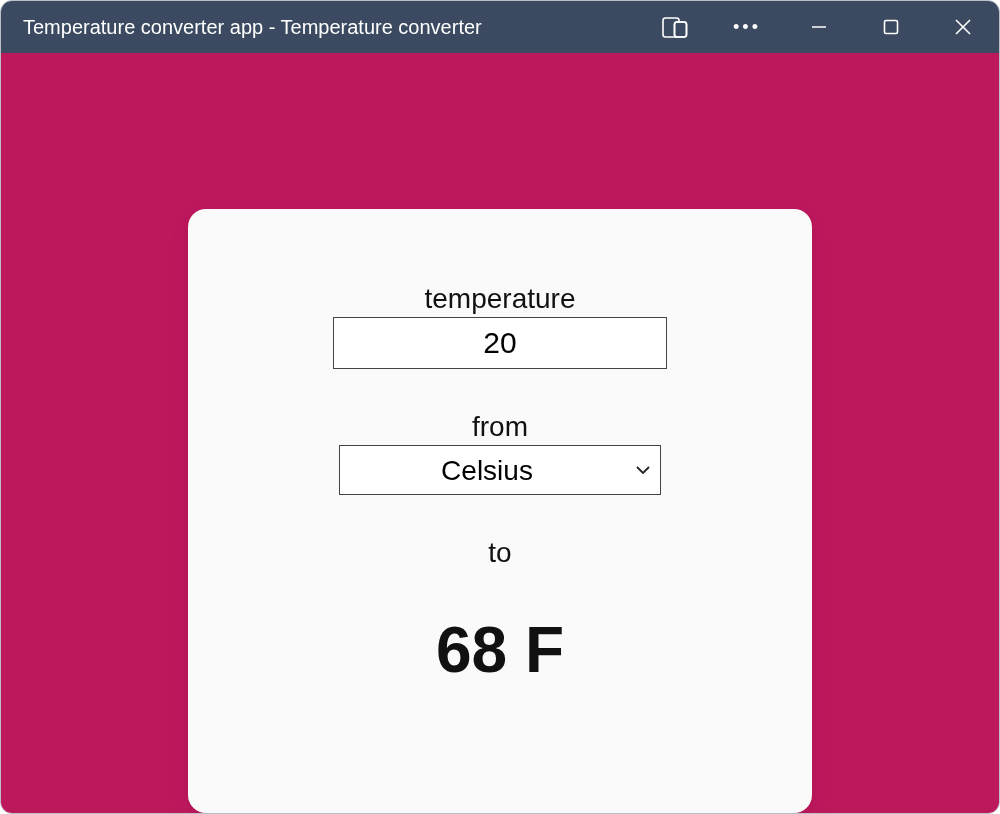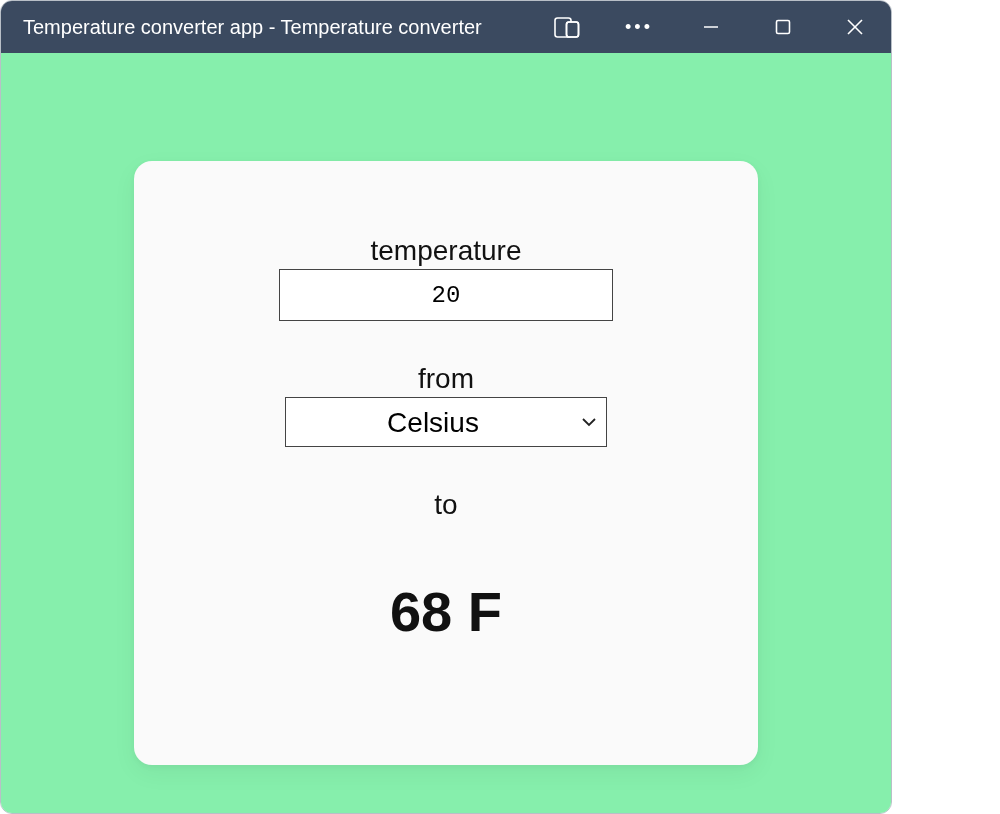--- a/index.html
+++ b/index.html
@@ -3,21 +3,21 @@
 <meta charset="utf-8">
 <style>
   * { box-sizing: border-box; }
   html, body {
     margin: 0; padding: 0;
     width: 1000px; height: 814px;
     font-family: "Segoe UI", Arial, sans-serif;
     background: #ffffff;
   }
   .window {
-    width: 892px; height: 814px;
+    width: 1000px; height: 814px;
     border: 1px solid #b8bfc7;
     border-radius: 12px;
     overflow: hidden;
     display: flex;
     flex-direction: column;
     background: #ffffff;
   }
   .titlebar {
     height: 52px;
     background: #3b4a60;
@@ -44,25 +44,25 @@
     align-items: center;
     justify-content: center;
     color: #ffffff;
     cursor: pointer;
   }
   .titlebar-btn svg { display: block; }
   .dots { letter-spacing: 3px; font-size: 18px; line-height: 1; }
 
   .client-area {
     flex: 1;
-    background: #86efac;
-    display: flex;
-    align-items: flex-start;
+    background: #be185d;
+    display: flex;
+    align-items: flex-end;
     justify-content: center;
-    padding-top: 108px;
+    padding-top: 82px;
   }
 
   .card {
     width: 624px;
     height: 604px;
     background: #fafafa;
     border-radius: 18px;
     box-shadow: 0 2px 6px rgba(0,0,0,0.04), 0 8px 24px rgba(0,0,0,0.05);
     display: flex;
     flex-direction: column;
@@ -79,24 +79,24 @@
   .field-label {
     font-size: 28px;
     color: #111;
     margin-bottom: 2px;
   }
   .text-input {
     width: 334px;
     height: 52px;
     border: 1.5px solid #444;
     background: #ffffff;
-    font-size: 24px;
+    font-size: 30px;
     text-align: center;
     padding: 0 8px;
-    font-family: Liberation Mono, monospace;
+    font-family: Liberation Sans, sans-serif;
     outline: none;
   }
   .select-wrap {
     position: relative;
     width: 322px;
     height: 50px;
     border-radius: 22px;
   }
   .select-wrap select {
     width: 100%;
@@ -115,24 +115,23 @@
   }
   .select-wrap .chev {
     position: absolute;
     right: 10px;
     top: 50%;
     transform: translateY(-50%);
     pointer-events: none;
   }
 
   .result {
-    font-size: 56px;
+    font-size: 64px;
     font-weight: 700;
     color: #111;
-    margin-top: 14px;
   }
 </style>
 </head>
 <body>
 
 <div class="window">
 
   <div class="titlebar">
     <div class="titlebar-title">Temperature converter app - Temperature converter</div>
     <div class="titlebar-controls">

